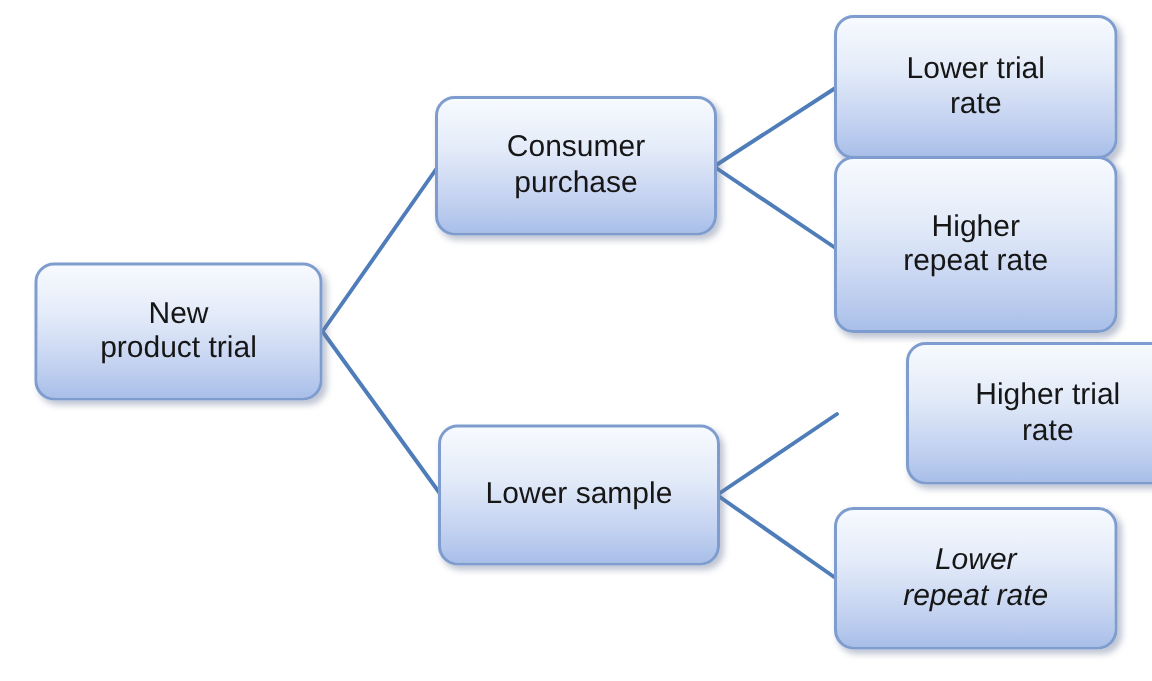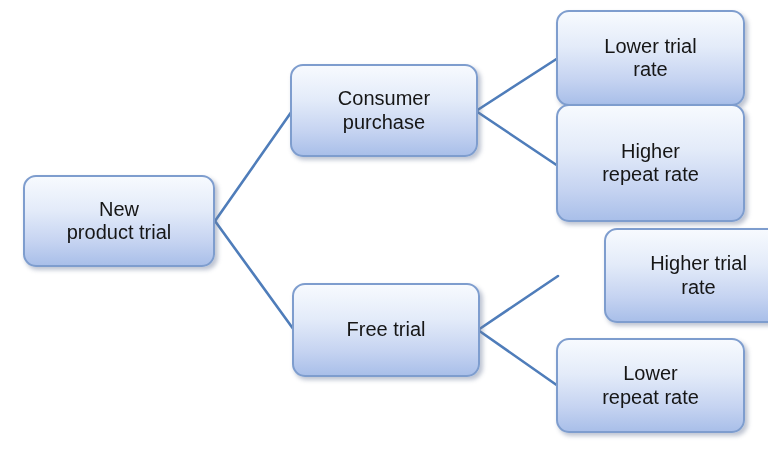--- a/index.html
+++ b/index.html
@@ -38,21 +38,21 @@
     border-radius: 13px;
     box-shadow: 2.5px 3px 4px rgba(110, 125, 155, 0.45);
     padding: 2px 6px;
   }
   .node-root          { left: 23px;  top: 175px; width: 192px; height: 92px; }
   .node-branch-1      { left: 290px; top: 64px;  width: 188px; height: 93px; }
   .node-branch-2      { left: 292px; top: 283px; width: 188px; height: 94px; }
   .node-leaf-1        { left: 556px; top: 10px;  width: 189px; height: 96px; }
   .node-leaf-2        { left: 556px; top: 104px; width: 189px; height: 118px; }
   .node-leaf-3        { left: 556px; top: 228px; width: 189px; height: 95px; margin-left: 48px; }
-  .node-leaf-4        { left: 556px; top: 338px; width: 189px; height: 95px; }
+  .node-leaf-4        { left: 556px; top: 338px; width: 189px; height: 95px; font-style: italic; }
 </style>
 </head>
 <body>
 
 <div class="canvas">
 
   <svg class="connectors" width="768" height="454" viewBox="0 0 768 454" xmlns="http://www.w3.org/2000/svg">
     <line x1="215" y1="221" x2="292" y2="111" stroke="#4f7dba" stroke-width="2.6" stroke-linecap="round"></line>
     <line x1="215" y1="221" x2="294" y2="330" stroke="#4f7dba" stroke-width="2.6" stroke-linecap="round"></line>
     <line x1="476" y1="111" x2="558" y2="58" stroke="#4f7dba" stroke-width="2.6" stroke-linecap="round"></line>
@@ -60,21 +60,21 @@
     <line x1="478" y1="330" x2="558" y2="276" stroke="#4f7dba" stroke-width="2.6" stroke-linecap="round"></line>
     <line x1="478" y1="330" x2="558" y2="386" stroke="#4f7dba" stroke-width="2.6" stroke-linecap="round"></line>
   </svg>
 
   <div class="node node-branch-1">Consumer
 purchase</div>
 
   <div class="node node-root">New
 product trial</div>
 
-  <div class="node node-branch-2">Free trial</div>
+  <div class="node node-branch-2">Lower sample</div>
 
   <div class="node node-leaf-1">Lower trial
 rate</div>
 
   <div class="node node-leaf-2">Higher
 repeat rate</div>
 
   <div class="node node-leaf-3">Higher trial
 rate</div>
 

